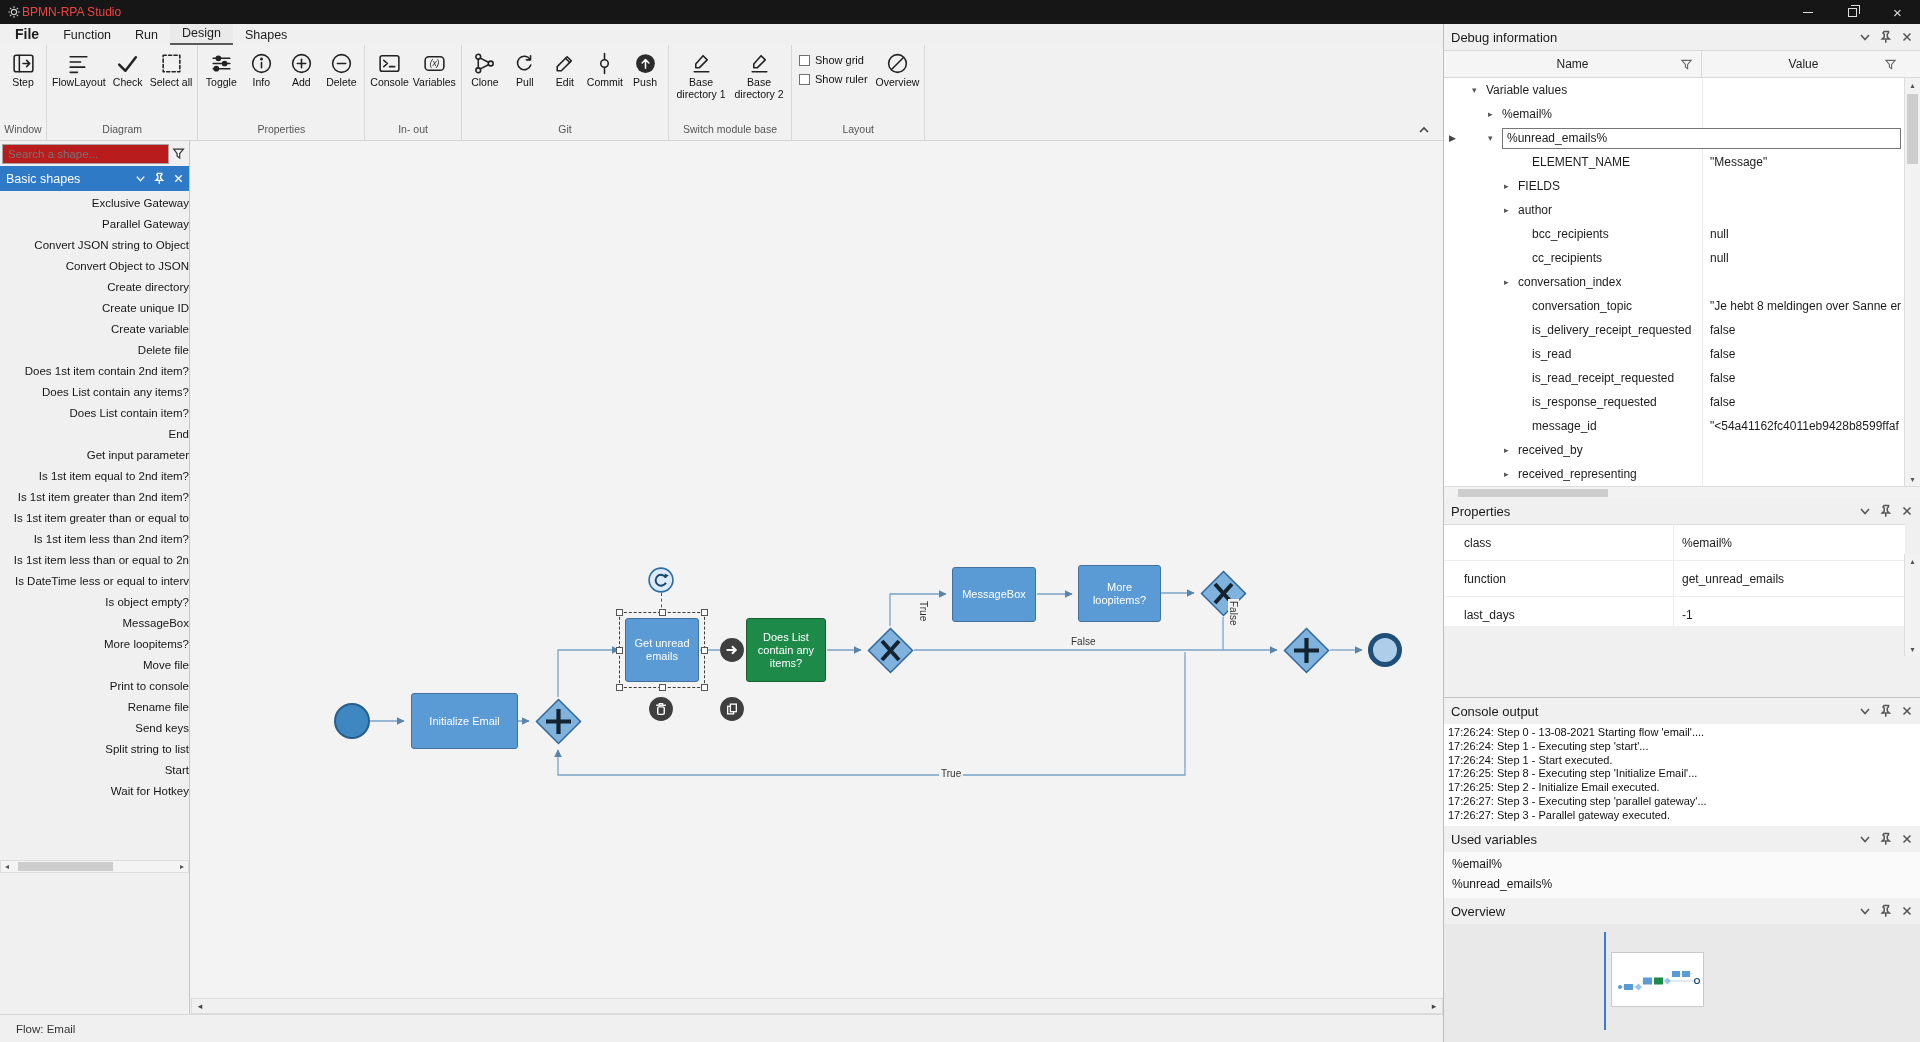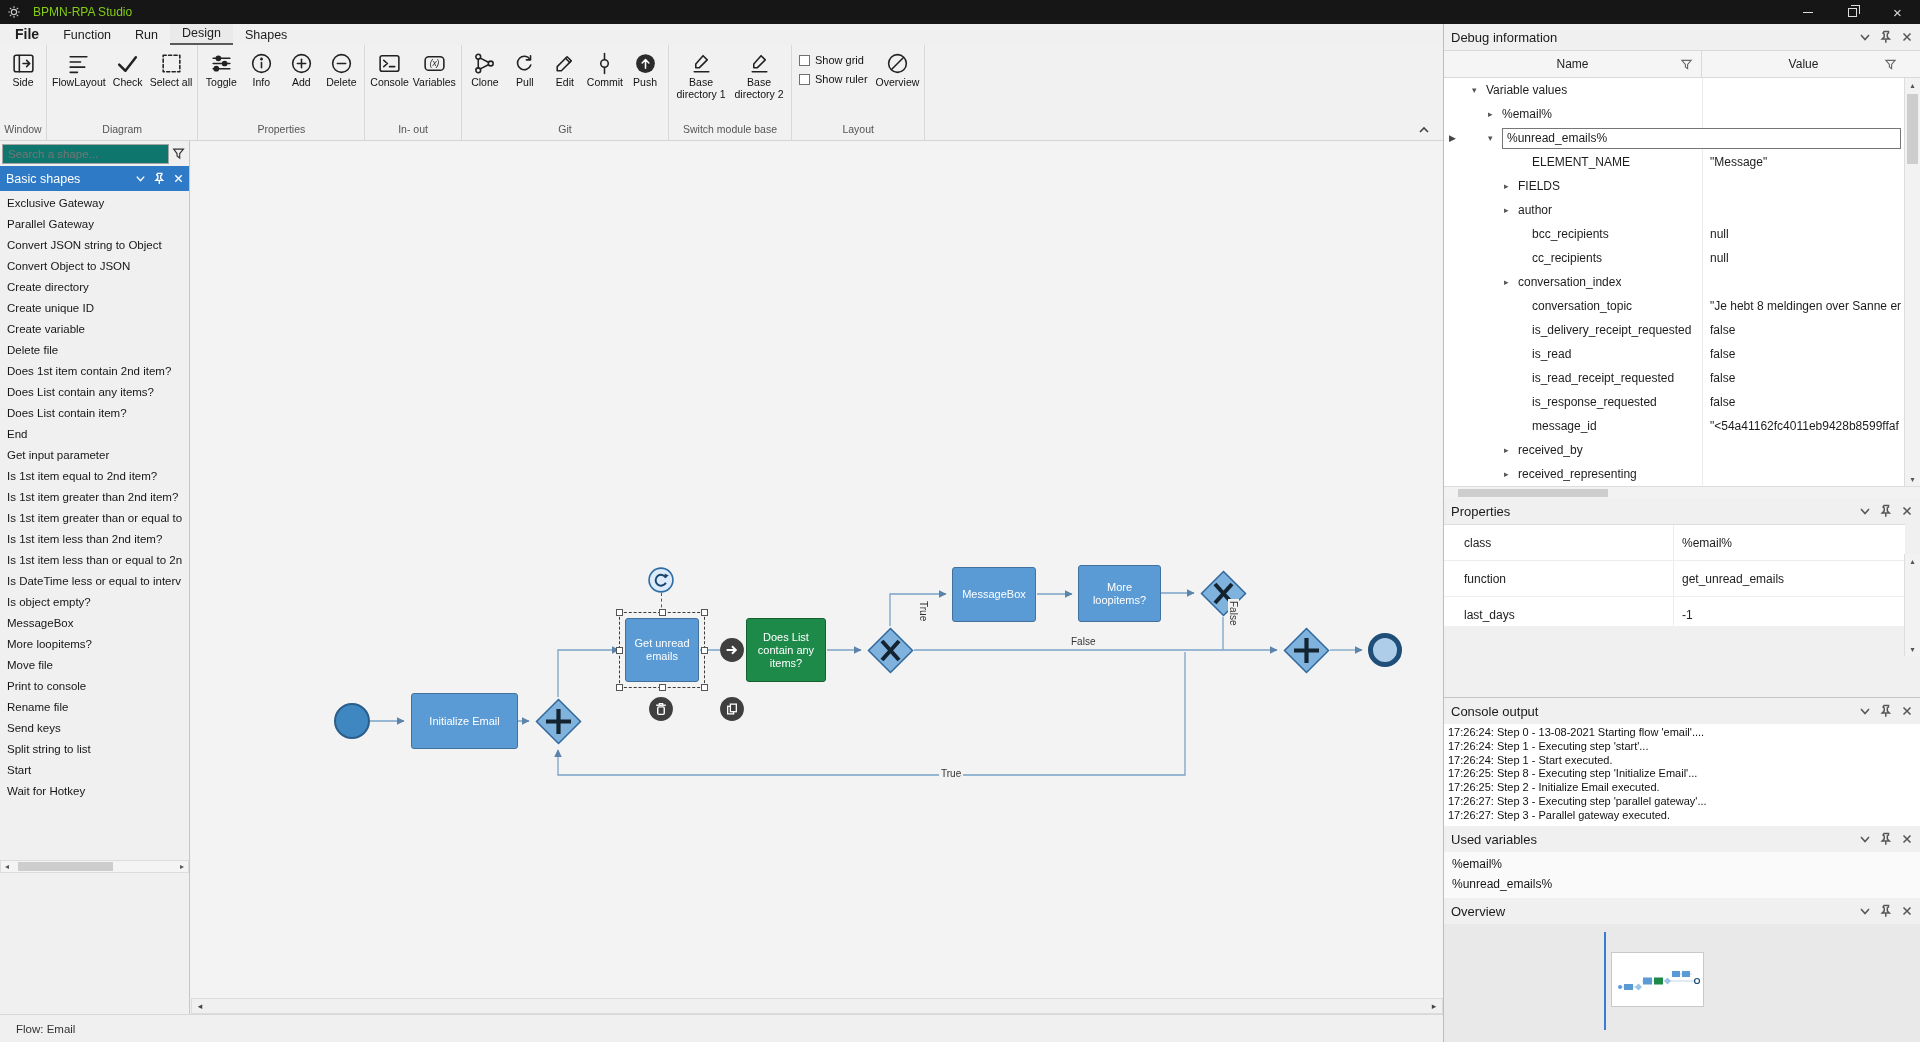--- a/index.html
+++ b/index.html
@@ -2,21 +2,21 @@
 <html><head>
 <meta charset="utf-8">
 <style>
   * { box-sizing: border-box; margin:0; padding:0; }
   html,body { width:1920px; height:1042px; overflow:hidden; font-family:"Liberation Sans",sans-serif; background:#f0f0f0; color:#222; }
   svg { display:block; }
 
   
   .titlebar { position:absolute; left:0; top:0; width:1920px; height:24px; background:#161616; display:flex; align-items:center; }
   .app-icon { margin-left:7px; display:flex; }
-  .title-text { color:#84cc16; font-size:12px; margin-left:12px; }
+  .title-text { color:#ef4444; font-size:12px; margin-left:1px; }
   .win-controls { margin-left:auto; display:flex; height:24px; }
   .wbtn { width:45px; height:24px; display:flex; align-items:center; justify-content:center; color:#ddd; font-size:15px; }
   .glyph-min { width:10px; height:1px; background:#ddd; display:inline-block; }
   .glyph-max { width:9px; height:9px; border:1px solid #ddd; display:inline-block; position:relative; }
   .glyph-max::before { content:""; position:absolute; left:2px; top:-4px; width:8px; height:8px; border-top:1px solid #ddd; border-right:1px solid #ddd; }
 
   
   .menubar { position:absolute; left:0; top:24px; width:1443px; height:21px; background:#f0f0f0; display:flex; align-items:flex-end; }
   .menu-item { padding:2px 12px 3px 12px; font-size:12.5px; color:#1c1c1c; }
   .menu-item.mfile { font-size:14px; font-weight:bold; padding-left:15px; }
@@ -33,27 +33,27 @@
   .rlabel { font-size:10.5px; line-height:11.5px; text-align:center; color:#111; }
   .check-col { display:flex; flex-direction:column; gap:7px; padding:6px 6px 0 4px; }
   .rcheck { display:flex; align-items:center; gap:5px; font-size:11px; color:#111; }
   .cb { width:11px; height:11px; border:1px solid #707070; background:#fff; display:inline-block; }
   .ribbon-collapse { position:absolute; right:12px; bottom:4px; }
   .ribbon-collapse svg { width:14px; height:12px; stroke:#444; fill:none; stroke-width:1.6; }
 
   
   .sidebar { position:absolute; left:0; top:141px; width:190px; height:873px; background:#f0f0f0; border-right:1px solid #c6c6c6; }
   .sb-search { height:25px; display:flex; align-items:center; padding:2px 2px 2px 2px; gap:2px; }
-  .sb-search input { flex:1; height:20px; border:1px solid #a5a5a5; background:#0f766e; font-size:11.5px; padding:0 5px; font-family:"Liberation Sans",sans-serif; }
+  .sb-search input { flex:1; height:20px; border:1px solid #a5a5a5; background:#b91c1c; font-size:11.5px; padding:0 5px; font-family:"Liberation Sans",sans-serif; }
   .sb-filter svg { width:16px; height:16px; stroke:#333; fill:none; stroke-width:1.3; }
   .sb-header { height:25px; background:#2e7ac7; color:#fff; display:flex; align-items:center; padding:0 4px 0 6px; font-size:12.5px; }
   .sb-header .hicons { margin-left:auto; display:flex; align-items:center; gap:6px; }
   .sb-header svg { width:13px; height:13px; stroke:#fff; fill:none; stroke-width:1.5; }
   .sb-list { padding-top:2px; }
-  .sb-item { height:21px; line-height:21px; padding-left:7px; font-size:11.5px; color:#161616; white-space:nowrap; overflow:hidden; }
+  .sb-item { height:21px; line-height:21px; padding-left:0; font-size:11.5px; color:#161616; white-space:nowrap; overflow:hidden;text-align:right; }
   .sb-hscroll { position:absolute; left:0; top:719px; width:189px; height:13px; background:#f4f4f4; border:1px solid #dcdcdc; display:flex; align-items:center; }
   .sb-hscroll .arr { width:12px; text-align:center; font-size:8px; color:#555; }
   .sb-hscroll .thumb { width:95px; height:9px; background:#cdcdcd; margin-left:5px; }
 
   
   .canvas { position:absolute; left:191px; top:141px; width:1252px; height:857px; background:#f3f3f3; overflow:hidden; }
   .wires { position:absolute; left:0; top:0; }
   .wires polyline { fill:none; stroke:#7aa3c8; stroke-width:1.3; }
   .node { position:absolute; display:flex; align-items:center; justify-content:center; text-align:center; color:#fff; font-size:11px; line-height:13px; border-radius:3px; padding:2px; }
   .task-blue { background:#5b9bd5; border:1.5px solid #41719c; }
@@ -160,21 +160,21 @@
   <div class="rgroup">
     <div class="g-buttons">
       <div class="rbtn">
         <span class="ric">
             <svg viewBox="0 0 24 24">
               <rect x="3" y="4" width="18" height="16" rx="2"></rect>
               <line x1="8" y1="4" x2="8" y2="20"></line>
               <path d="M11.5 12h6 M15 9l3 3-3 3"></path>
             </svg>
           </span>
-        <span class="rlabel">Side</span>
+        <span class="rlabel">Step</span>
       </div>
     </div>
     <div class="g-label">Window</div>
   </div>
 
   <div class="rgroup">
     <div class="g-buttons">
       <div class="rbtn">
         <span class="ric">
             <svg viewBox="0 0 24 24">

